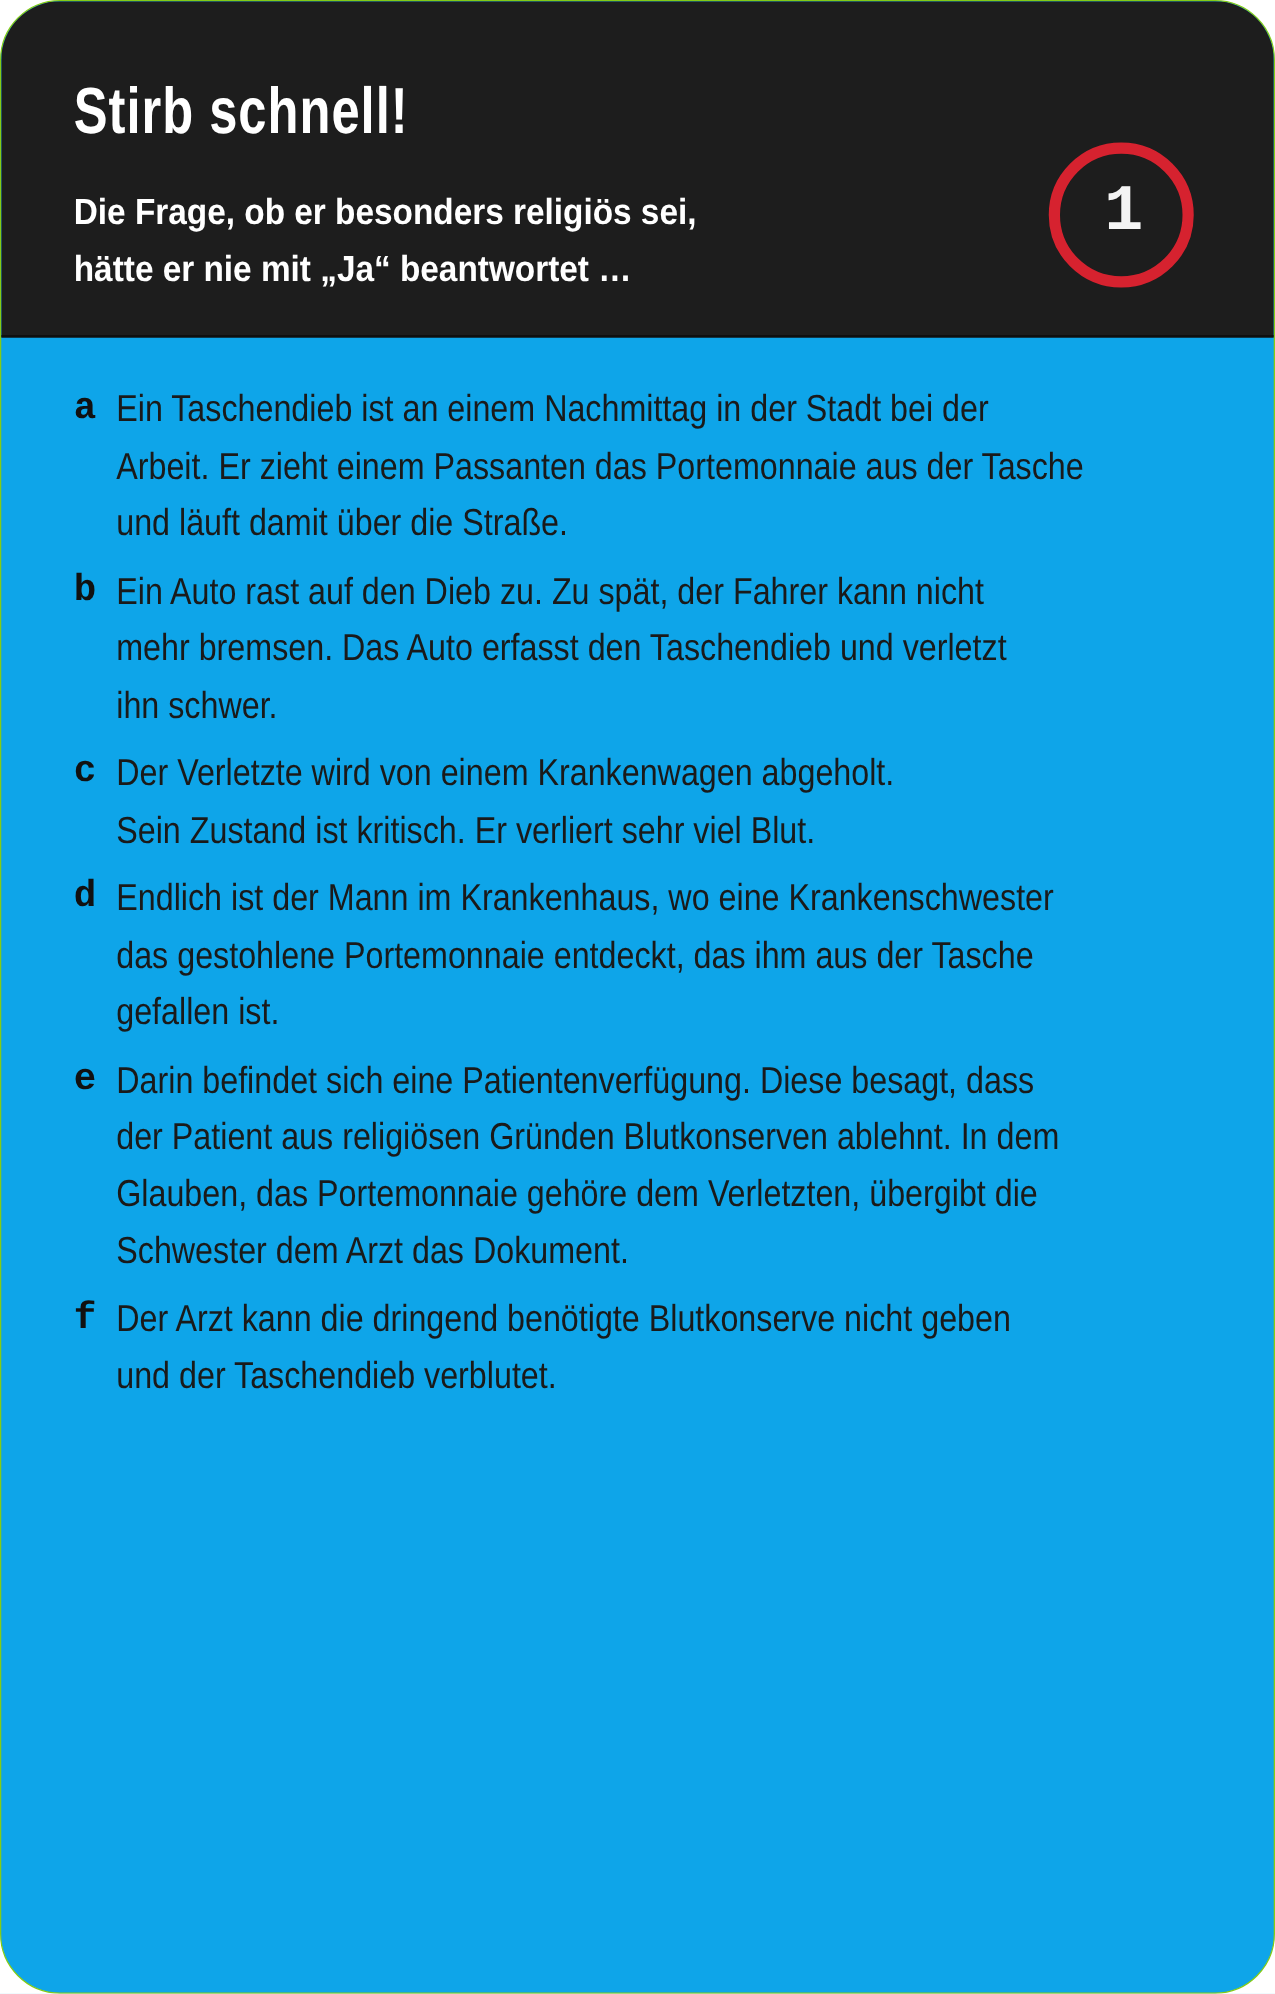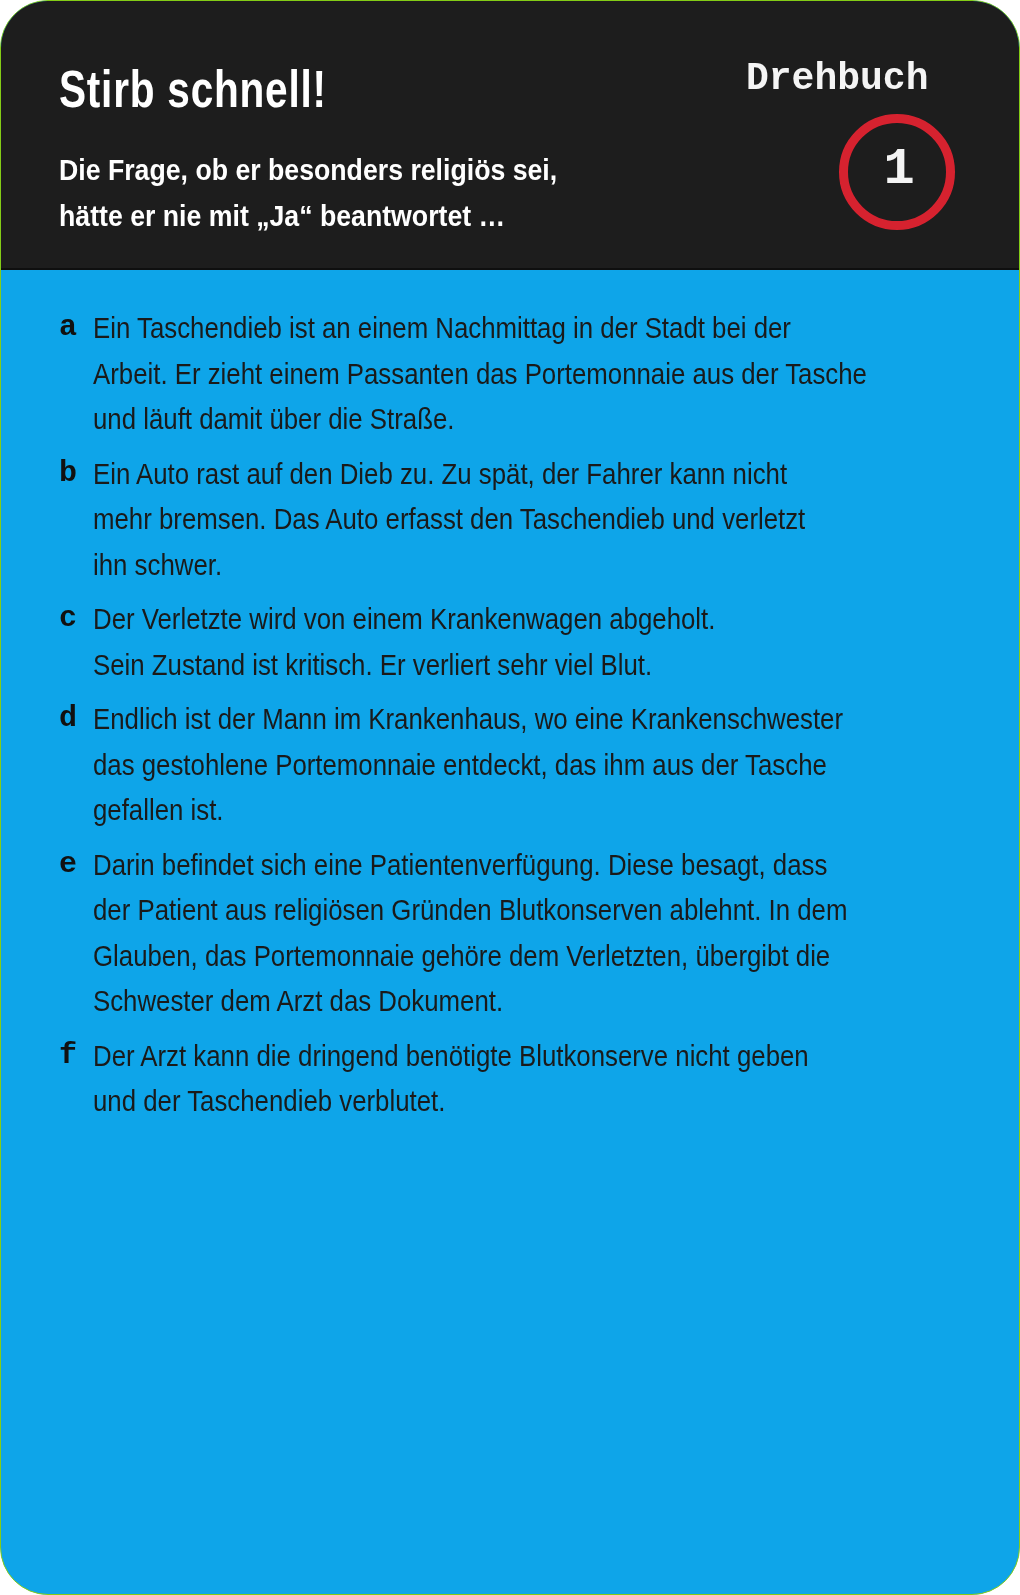--- a/index.html
+++ b/index.html
@@ -136,21 +136,20 @@
 </head>
 <body>
 
 <div class="card">
   <div class="header">
     <h1 class="title">Stirb schnell!</h1>
     <p class="subtitle">
       <span>Die Frage, ob er besonders religiös sei,</span>
       <span>hätte er nie mit „Ja“ beantwortet …</span>
     </p>
-    <div class="section-label">Drehbuch</div>
     <div class="number-badge">
       <span>1</span>
     </div>
   </div>
 
   <ul class="steps">
     <li class="step">
       <span class="step-letter">a</span>
       <span class="step-text">
         <span>Ein Taschendieb ist an einem Nachmittag in der Stadt bei der</span>

